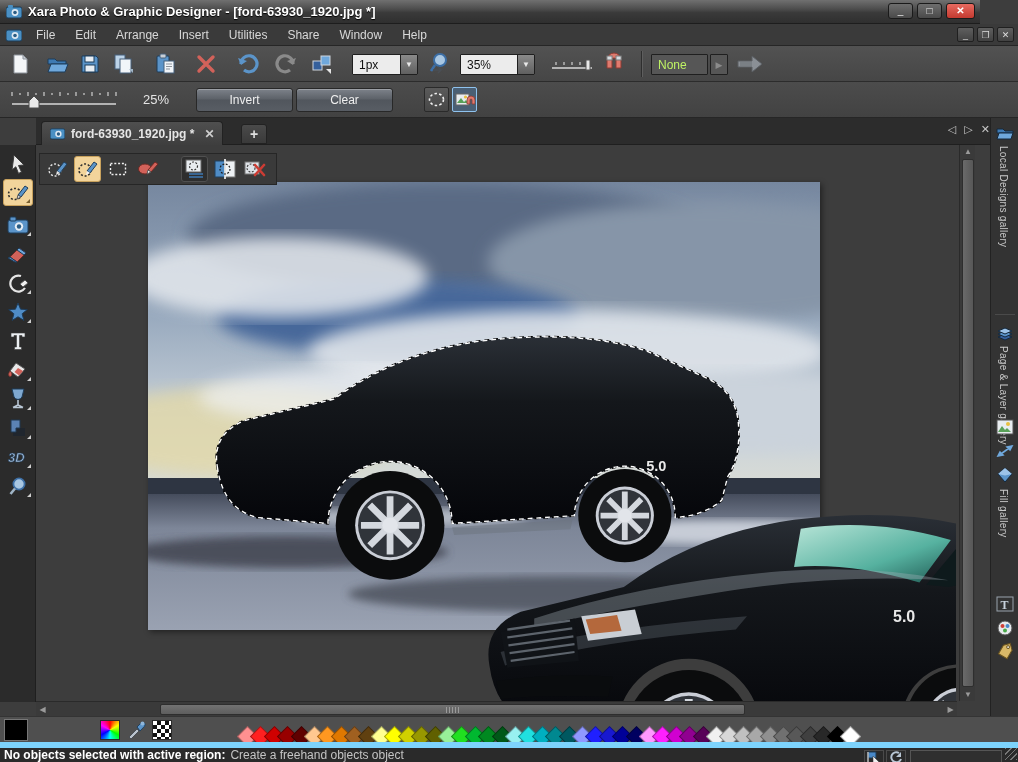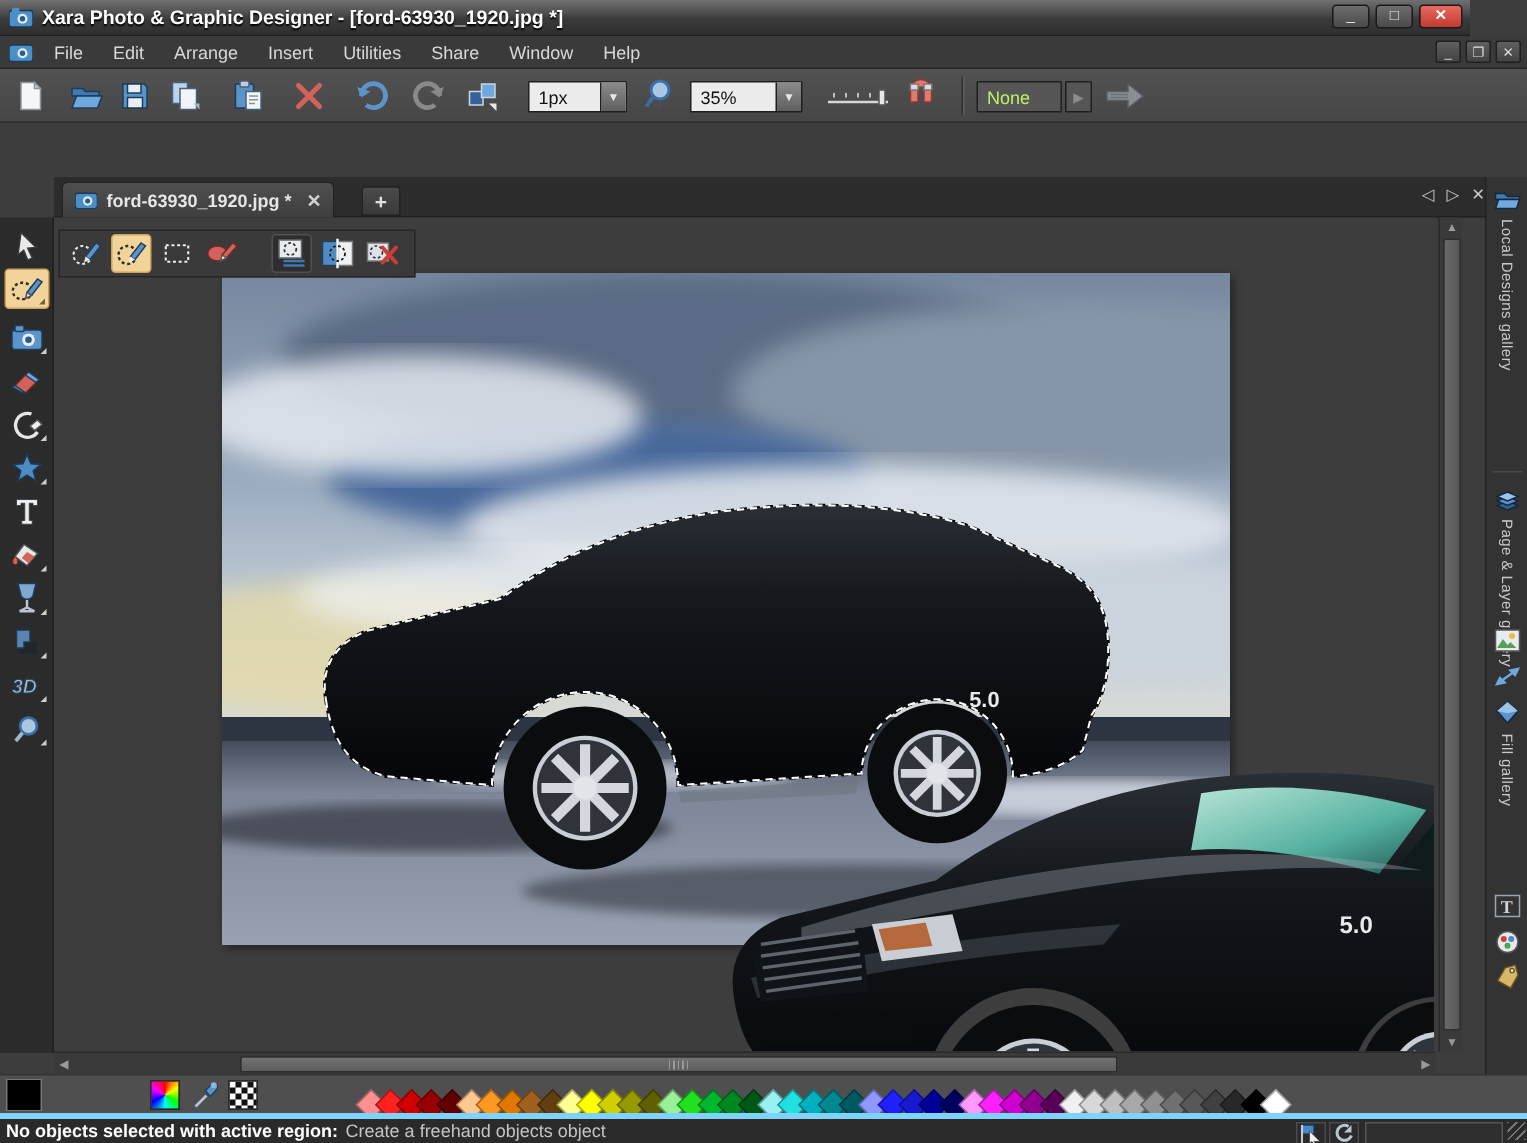--- a/index.html
+++ b/index.html
@@ -122,21 +122,21 @@
     border:1px solid #777; }
   .cl-btn { position:absolute; top:3px; width:20px; height:20px; border:1px solid #2b2b2b; }
   .rainbow { left:100px; background:conic-gradient(#f00,#ff0,#0f0,#0ff,#00f,#f0f,#f00); }
   .checker { left:152px; background:
     repeating-conic-gradient(#111 0 25%, #fff 0 50%) 0 0 / 8px 8px; }
   .swatch { position:absolute; top:12px; width:15px; height:15px; transform:rotate(45deg);
     transform-origin:center; border:1px solid rgba(0,0,0,.35); }
 
   
   .statusbar { position:absolute; left:0; top:742px; width:1018px; height:20px; background:#2a2a2a;
-    border-top:4px solid #7dd3fc; display:flex; align-items:center; padding-left:4px; }
+    border-top:6px solid #7dd3fc; display:flex; align-items:center; padding-left:4px; }
   .statusbar .sbold { color:#fff; font-weight:bold; font-size:12px; }
   .statusbar .snorm { color:#c4c4c4; font-size:12px; margin-left:5px; }
   .st-ic { position:absolute; top:2px; width:20px; height:16px; border:1px solid #4a4a4a;
     display:flex; align-items:center; justify-content:center; }
   .st-field { position:absolute; right:16px; top:2px; width:92px; height:16px;
     background:#2f2f2f; border:1px solid #555; }
   .grip { position:absolute; right:1px; bottom:2px; width:12px; height:12px;
     background:repeating-linear-gradient(135deg,#777 0 1px,transparent 1px 4px); }
 
   .minislider { position:absolute; top:10px; }
@@ -279,20 +279,43 @@
       <span style="color:#8b8b8b;font-size:9px">▶</span>
     </div>
     <div class="ib" style="left:736px">
       <svg width="28" height="20" viewBox="0 0 28 20">
         <path d="M2 7 h14 v-5 l10 8 -10 8 v-5 H2 z" fill="#8a8f95" stroke="#5a5e63"></path>
         <path d="M4 9 h12 M4 11 h12" stroke="#6b7075" stroke-width="1"></path>
       </svg>
     </div>
   </div>
 
+  <div class="toolbar2">
+    <svg class="minislider" style="left:8px;top:6px" width="120" height="24" viewBox="0 0 120 24">
+      <path d="M4 8 v-4 M12 7 v-2 M20 8 v-4 M28 7 v-2 M36 8 v-4 M44 7 v-2 M52 8 v-4 M60 7 v-2 M68 8 v-4 M76 7 v-2 M84 8 v-4 M92 7 v-2 M100 8 v-4 M108 8 v-4" stroke="#cfcfcf" stroke-width="1.2"></path>
+      <path d="M4 16 H108" stroke="#d8d8d8" stroke-width="1.6"></path>
+      <path d="M26 8 l5 5 v7 h-10 v-7 z" fill="#e9e9e9" stroke="#4a4a4a"></path>
+    </svg>
+    <span style="position:absolute;left:143px;top:10px;color:#e4e4e4;font-size:13px">25%</span>
+    <div class="pushbtn" style="left:196px">Invert</div>
+    <div class="pushbtn" style="left:296px">Clear</div>
+    <div class="togglebtn" style="left:424px">
+      <svg width="19" height="19" viewBox="0 0 19 19">
+        <ellipse cx="9.5" cy="9.5" rx="7" ry="6" fill="none" stroke="#f0f0f0" stroke-width="1.6" stroke-dasharray="2.5 2.2"></ellipse>
+      </svg>
+    </div>
+    <div class="togglebtn active" style="left:452px">
+      <svg width="20" height="19" viewBox="0 0 20 19">
+        <rect x="1" y="4" width="13" height="11" fill="#e8ecf0" stroke="#666"></rect>
+        <path d="M2 13 l4 -5 3 4 2 -2 2 3 z" fill="#58a058"></path>
+        <circle cx="10.5" cy="7" r="1.6" fill="#e8c040"></circle>
+        <path d="M12 10 a4 4 0 0 1 8 0 v4 h-3 v-4 a1 1 0 0 0 -2 0 v4 h-3 z" fill="#df7a6e" stroke="#8d3a32" stroke-width=".8"></path>
+      </svg>
+    </div>
+  </div>
 
   <div class="tabbar">
     <div class="tab">
       <svg width="15" height="13" viewBox="0 0 16 14">
         <rect x="0" y="2" width="16" height="11" rx="2" fill="#4a90c4" stroke="#1c3a55"></rect>
         <circle cx="9" cy="7.5" r="3.4" fill="#dfe9f2"></circle>
           <circle cx="9" cy="7.5" r="1.8" fill="#2a5c84"></circle>
       </svg>
       <span class="tabtitle">ford-63930_1920.jpg *</span>
       <span class="tclose">✕</span>

